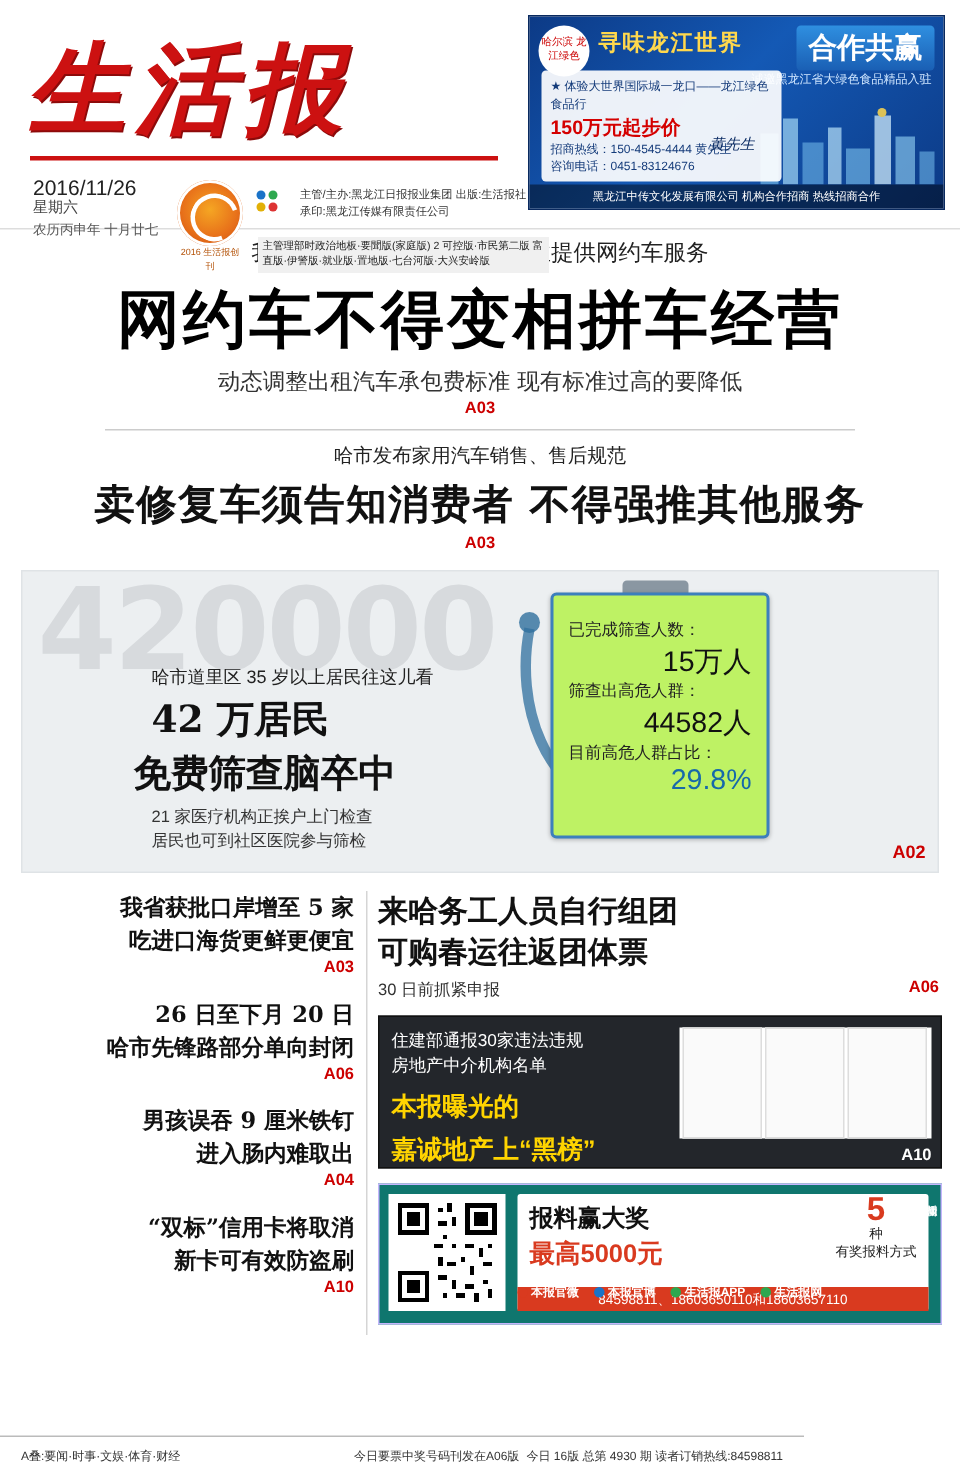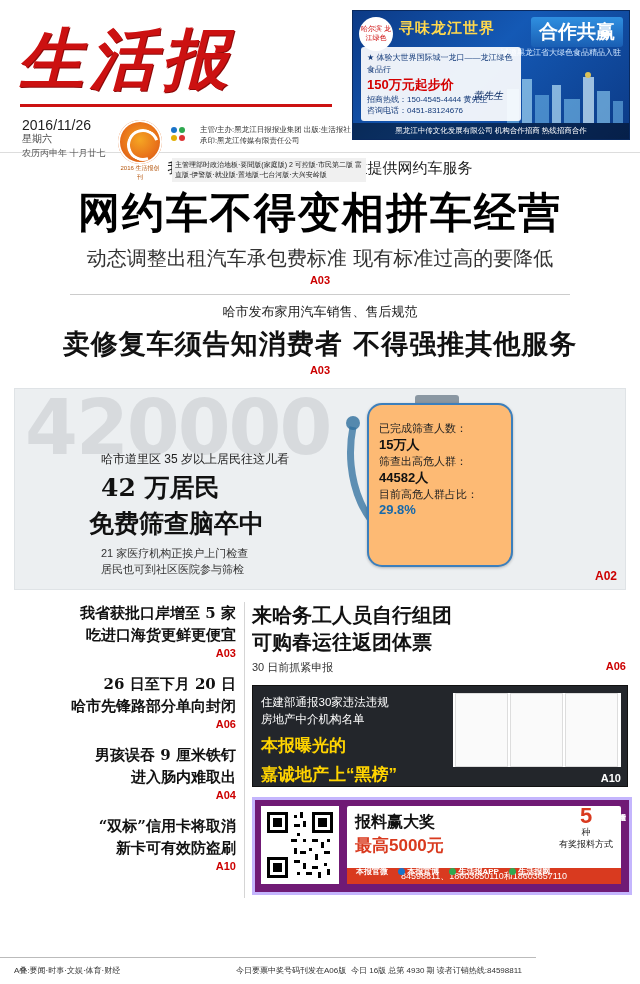--- a/index.html
+++ b/index.html
@@ -84,21 +84,21 @@
   }
   .topad .sig{position:absolute;left:120px;top:78px;font-size:10px;color:#0a2b63;font-style:italic;}
 
   
   .lead{margin-top:6px;text-align:center;}
   .lead .kicker{font-size:15px;color:#222;font-family:"DejaVu Serif","Liberation Serif",serif;}
   .lead .h1{
     font-size:42px;font-weight:bold;letter-spacing:2px;margin:7px 0 4px;
     font-family:"DejaVu Serif","Liberation Serif",serif;color:#000;
   }
-  .lead .sub{font-size:20px;color:#333;font-family:"DejaVu Serif","Liberation Serif",serif;}
+  .lead .sub{font-size:15px;color:#333;font-family:"DejaVu Serif","Liberation Serif",serif;}
   .ref{color:#c00;font-weight:bold;font-size:11px;margin-top:2px;}
   .rule{width:500px;height:1px;background:#ccc;margin:8px auto;}
 
   .lead2{text-align:center;margin-top:4px;}
   .lead2 .kicker{font-size:13px;color:#222;font-family:"DejaVu Serif","Liberation Serif",serif;}
   .lead2 .h2{
     font-size:27px;font-weight:bold;margin:5px 0 2px;letter-spacing:1px;
     font-family:"DejaVu Serif","Liberation Serif",serif;
   }
 
@@ -113,26 +113,26 @@
   }
   .feat-kicker{position:absolute;left:86px;top:62px;font-size:12px;color:#222;}
   .feat-h1{position:absolute;left:86px;top:82px;font-size:25px;font-weight:bold;font-family:"DejaVu Serif","Liberation Serif",serif;}
   .feat-h2{position:absolute;left:74px;top:118px;font-size:25px;font-weight:bold;font-family:"DejaVu Serif","Liberation Serif",serif;}
   .feat-p{position:absolute;left:86px;top:156px;font-size:11px;color:#333;line-height:16px;}
 
   .stetho{
     position:absolute;left:318px;top:8px;width:190px;height:186px;
   }
   .clip{
-    position:absolute;left:352px;top:14px;width:142px;height:160px;background:#fdba74;border:2px solid #3c7fbc;border-radius:15px;
+    position:absolute;left:352px;top:14px;width:142px;height:160px;background:#bef264;border:2px solid #3c7fbc;border-radius:4px;
     box-shadow:0 1px 3px rgba(0,0,0,.25);
   }
   .clip-top{position:absolute;left:400px;top:6px;width:44px;height:14px;background:#8a97a2;border-radius:3px;}
   .clip-line{font-size:11px;color:#222;line-height:15px;}
-  .clip-big{font-size:13px;font-weight:bold;color:#111;}
+  .clip-big{font-size:19px;font-weight:normal;color:#111;text-align:right;}
   .clip-blue{color:#1769aa;}
   .a02{position:absolute;right:8px;bottom:6px;color:#c00;font-weight:bold;font-size:12px;}
 
   
   .cols{position:relative;margin:12px 14px 0;height:300px;}
   .colL{position:absolute;left:0;top:0;width:222px;}
   .colR{position:absolute;left:238px;top:0;width:374px;}
   .divider{position:absolute;left:230px;top:0;width:1px;height:296px;background:#d5d5d5;}
 
   .item{margin-bottom:14px;text-align:right;}
@@ -147,21 +147,21 @@
     position:relative;margin-top:10px;width:374px;height:100px;background:#23262b;overflow:hidden;border:1px solid #111;
   }
   .adbox .left{position:absolute;left:8px;top:8px;width:188px;color:#fff;}
   .adbox .l1{font-size:11.5px;line-height:17px;}
   .adbox .l2{font-size:17px;font-weight:bold;color:#ffd400;margin-top:6px;line-height:23px;}
   .adbox .thumbs{position:absolute;right:6px;top:7px;width:168px;height:74px;background:#fff;}
   .adbox .thumbs .t{float:left;width:53px;height:74px;margin-left:2px;background:#fafafa;border:1px solid #ddd;box-sizing:border-box;}
   .adbox .a10{position:absolute;right:6px;bottom:2px;color:#fff;font-size:11px;font-weight:bold;}
 
   .qrad{
-    position:relative;margin-top:10px;width:374px;height:92px;background:#701a75;overflow:hidden;border:3px solid #c4b5fd;
+    position:relative;margin-top:10px;width:374px;height:92px;background:#0f766e;overflow:hidden;border:1px solid #c4b5fd;
   }
   .qr{position:absolute;left:6px;top:6px;width:78px;height:78px;background:#fff;padding:3px;box-sizing:border-box;}
   .qr svg{display:block;}
   .qrad .panel{position:absolute;left:92px;top:6px;width:274px;height:78px;background:#fff;border-radius:2px;}
   .qrad .p1{position:absolute;left:8px;top:6px;font-size:16px;font-weight:bold;color:#111;}
   .qrad .p2{position:absolute;left:8px;top:28px;font-size:17px;font-weight:bold;color:#d93a1f;}
   .qrad .p3{position:absolute;right:8px;top:4px;font-size:9px;color:#222;text-align:center;line-height:12px;}
   .qrad .p3 b{font-size:22px;color:#d93a1f;}
   .qrad .phone{position:absolute;left:0;bottom:0;width:274px;height:16px;background:#d93a1f;color:#fff;font-size:9px;line-height:16px;text-align:center;}
   .qrad .vtext{position:absolute;right:2px;top:8px;writing-mode:vertical-rl;font-size:7px;color:#fff;line-height:10px;}

